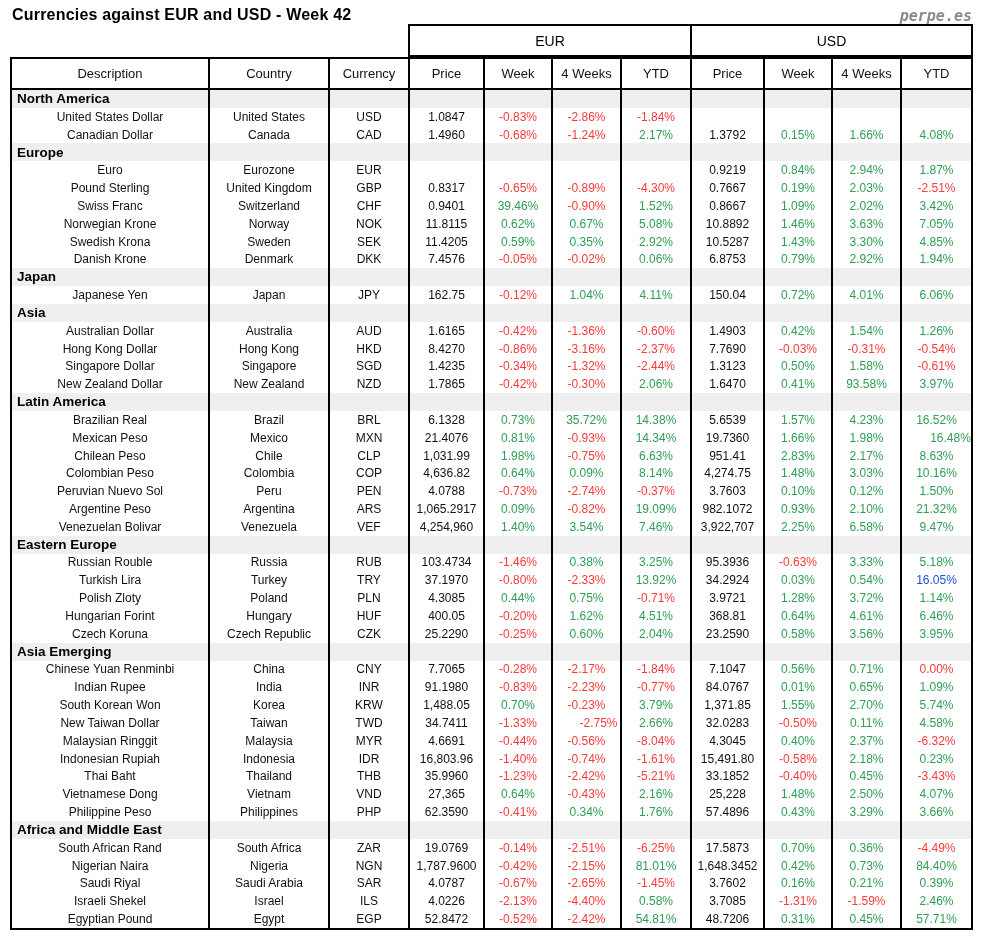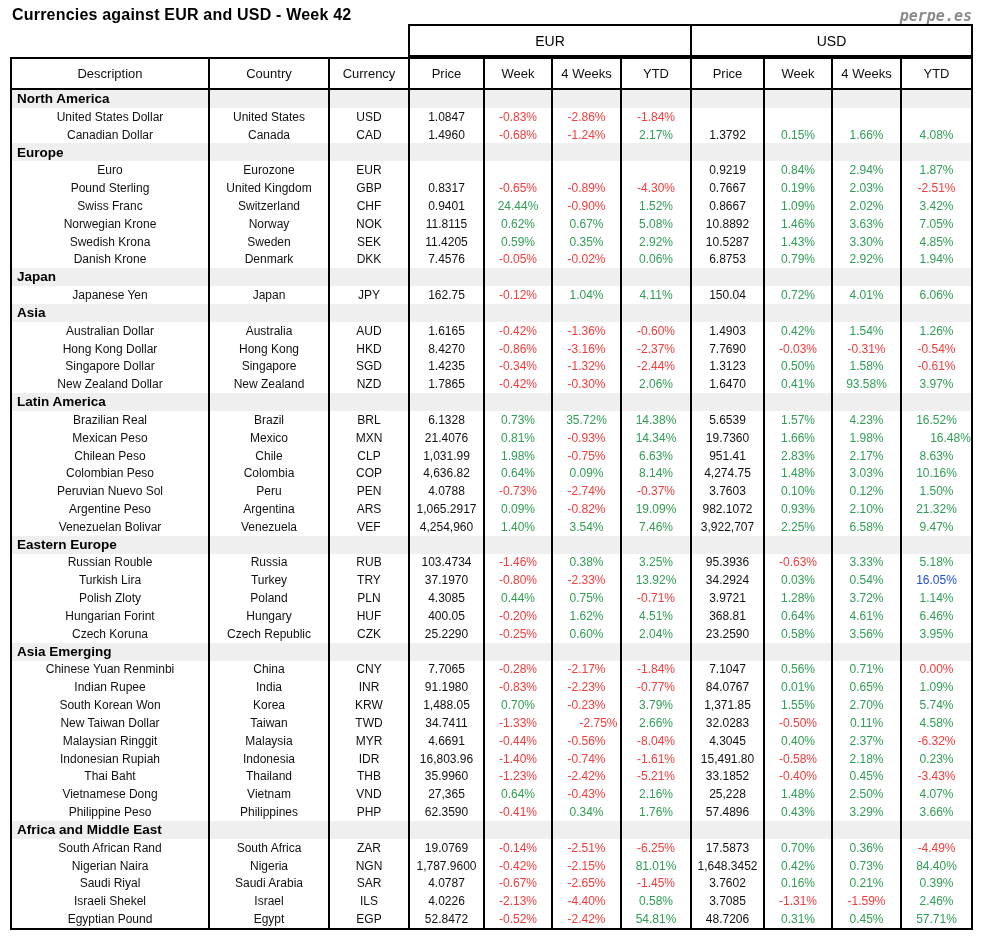--- a/index.html
+++ b/index.html
@@ -134,21 +134,21 @@
         <div class="cell">0.7667</div>
         <div class="cell" style="color: rgb(47, 158, 84);">0.19%</div>
         <div class="cell" style="color: rgb(47, 158, 84);">2.03%</div>
         <div class="cell" style="color: rgb(246, 59, 59);">-2.51%</div>
       </div>
       <div class="row data-row">
         <div class="cell">Swiss Franc</div>
         <div class="cell">Switzerland</div>
         <div class="cell">CHF</div>
         <div class="cell">0.9401</div>
-        <div class="cell" style="color: rgb(47, 158, 84);">24.44%</div>
+        <div class="cell" style="color: rgb(47, 158, 84);">39.46%</div>
         <div class="cell" style="color: rgb(246, 59, 59);">-0.90%</div>
         <div class="cell" style="color: rgb(47, 158, 84);">1.52%</div>
         <div class="cell">0.8667</div>
         <div class="cell" style="color: rgb(47, 158, 84);">1.09%</div>
         <div class="cell" style="color: rgb(47, 158, 84);">2.02%</div>
         <div class="cell" style="color: rgb(47, 158, 84);">3.42%</div>
       </div>
       <div class="row data-row">
         <div class="cell">Norwegian Krone</div>
         <div class="cell">Norway</div>

